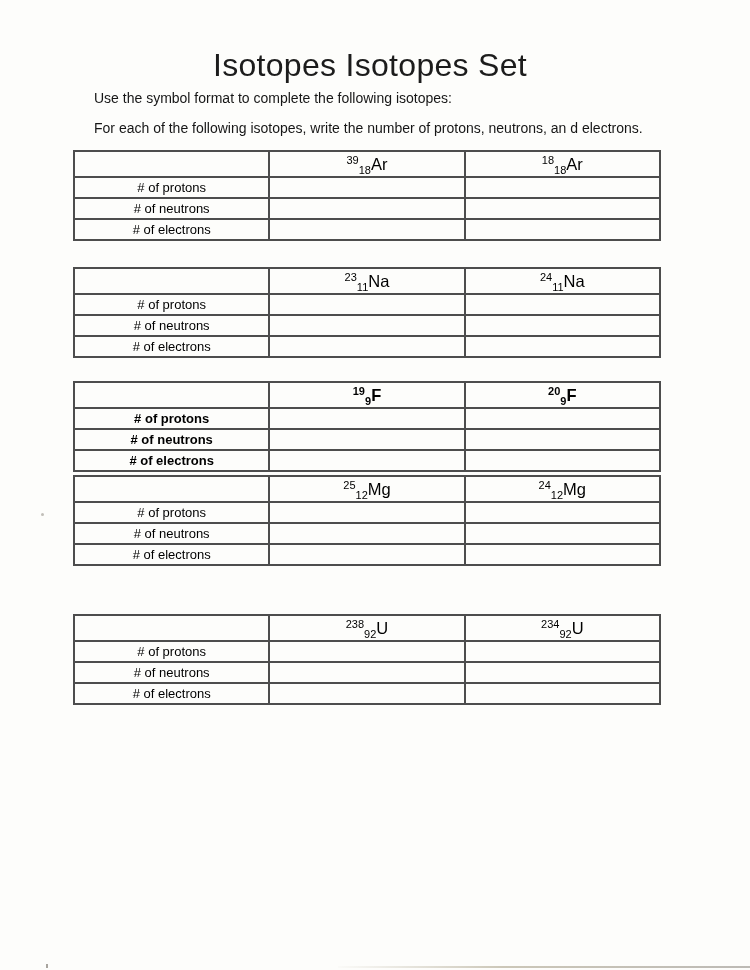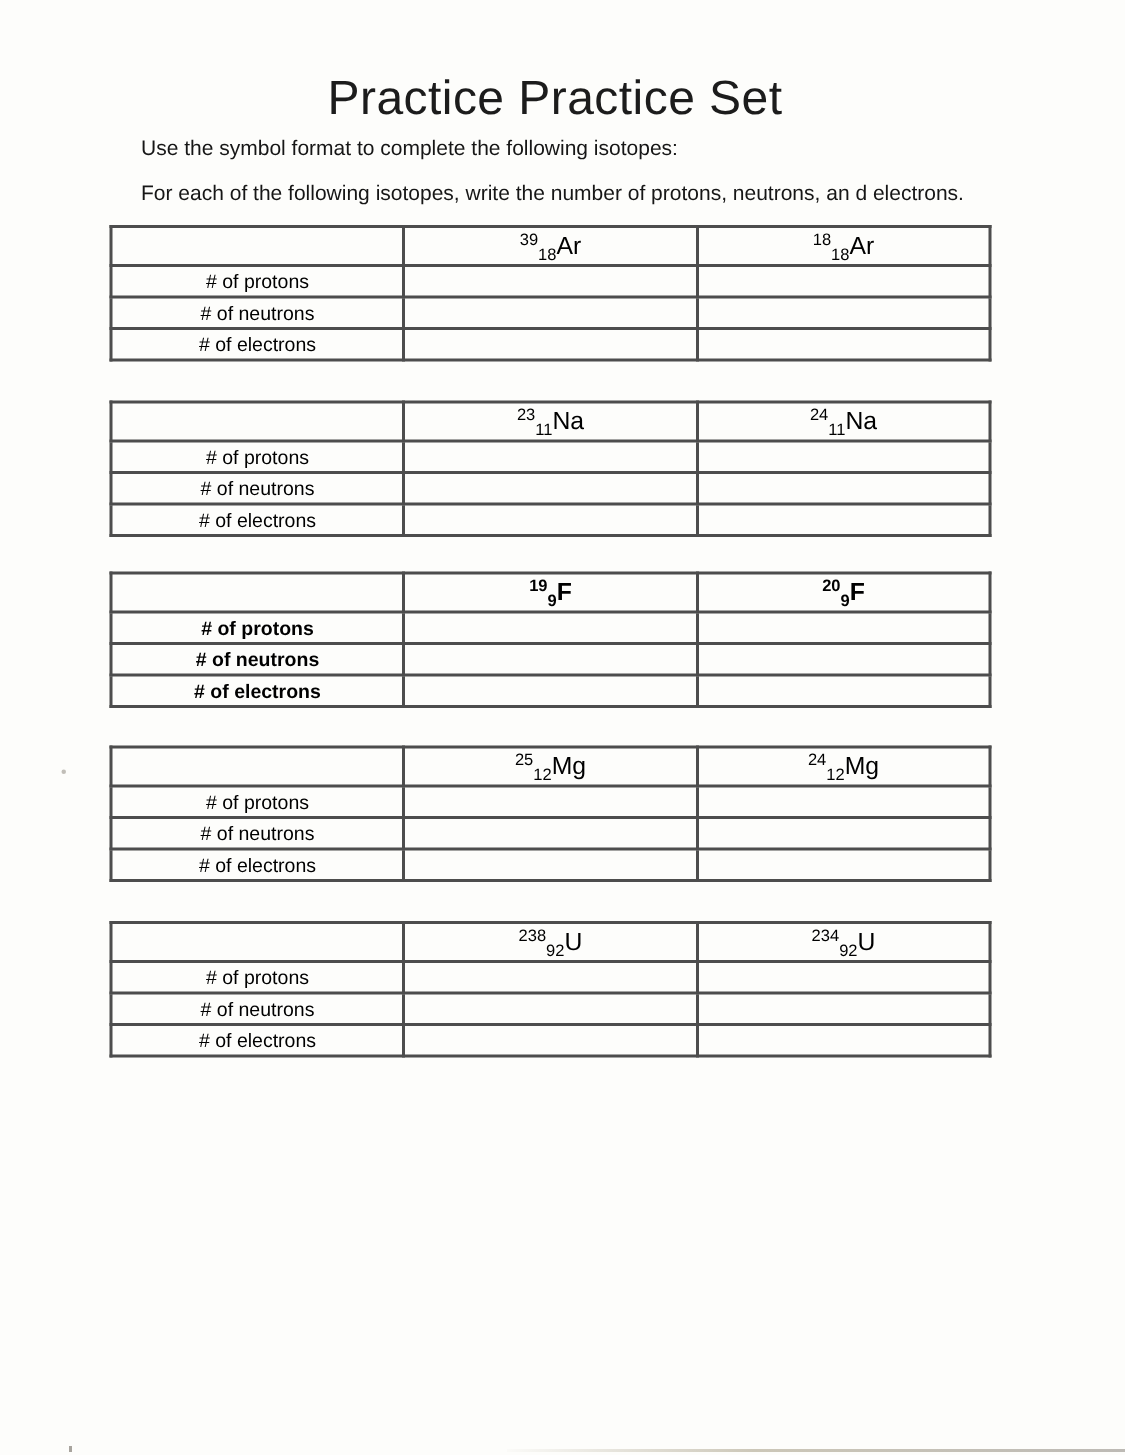--- a/index.html
+++ b/index.html
@@ -61,21 +61,21 @@
   .iso-note .atomic {
     font-size: 11px;
     position: relative;
     top: 4px;
   }
   .iso-note .sym { font-size: 16.5px; }
 
   .t1 { top: 150px; }
   .t2 { top: 267px; }
   .t3 { top: 381px; font-weight: bold; }
-  .t4 { top: 497px; }
+  .t4 { top: 475px; }
   .t5 { top: 614px; }
 
   
   .artifact-dot {
     position: absolute;
     left: 41px;
     top: 513px;
     width: 3px;
     height: 3px;
     border-radius: 50%;
@@ -95,21 +95,21 @@
     left: 338px;
     top: 966px;
     width: 412px;
     height: 2px;
     background: linear-gradient(to right, rgba(205,200,188,0.05), #ccc7b8 40%, #bdbab5);
   }
 </style>
 </head>
 <body>
 
-<div class="page-title">Practice Practice Set</div>
+<div class="page-title">Isotopes Isotopes Set</div>
 <div class="instr instr-1">Use the symbol format to complete the following isotopes:</div>
 <div class="instr instr-2">For each of the following isotopes, write the number of protons, neutrons, an d electrons.</div>
 
 <table class="iso t1">
   <tbody>
       <tr class="hdr">
     <td></td>
     <td>
       <span class="iso-note"><span class="mass">39</span><span class="atomic">18</span><span class="sym">Ar</span></span>
     </td>

